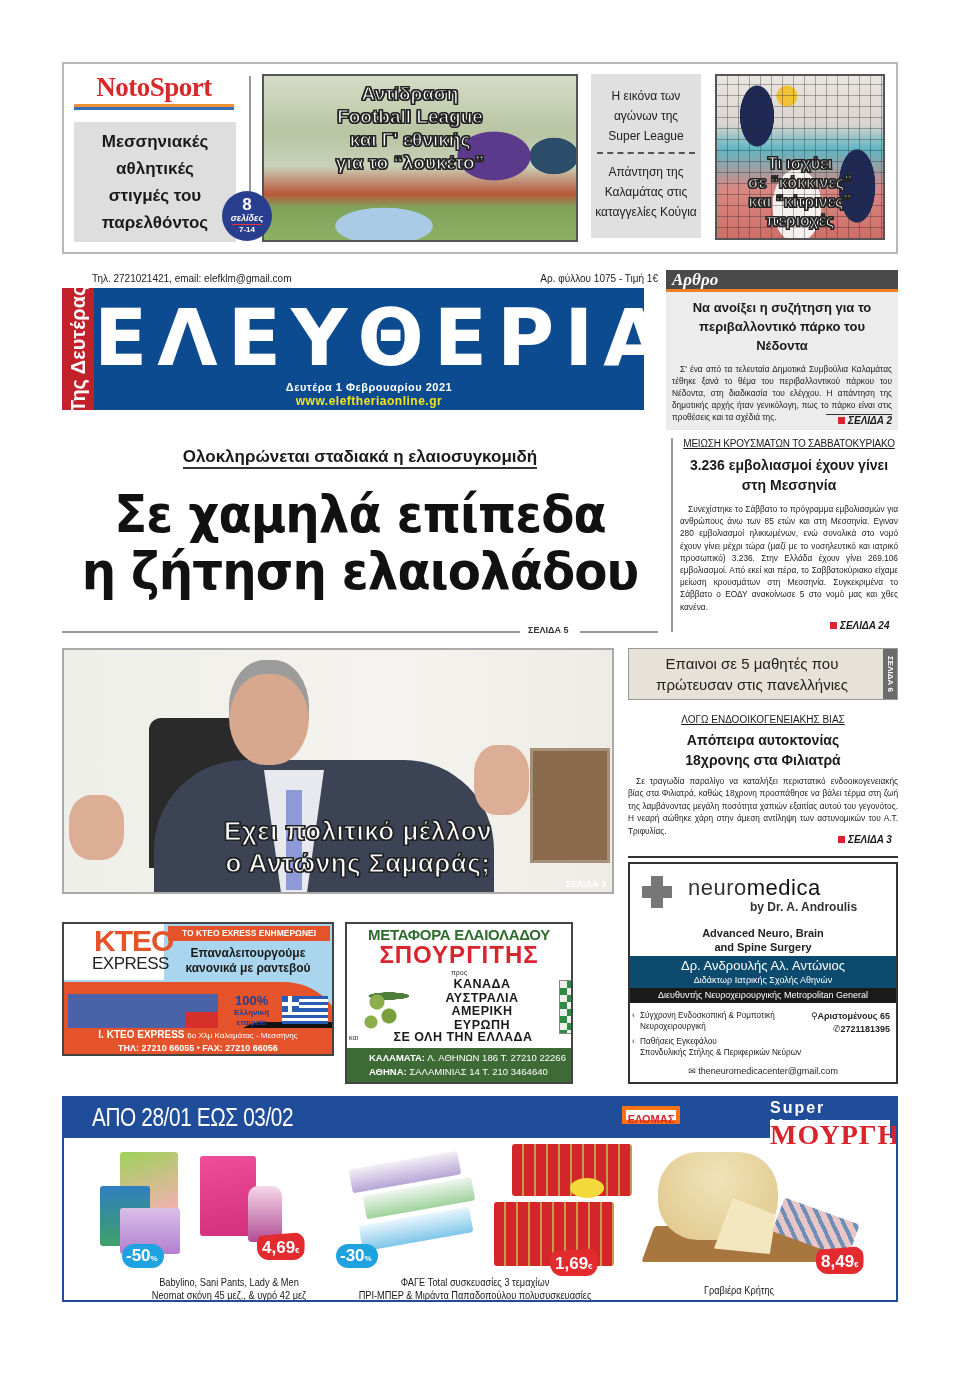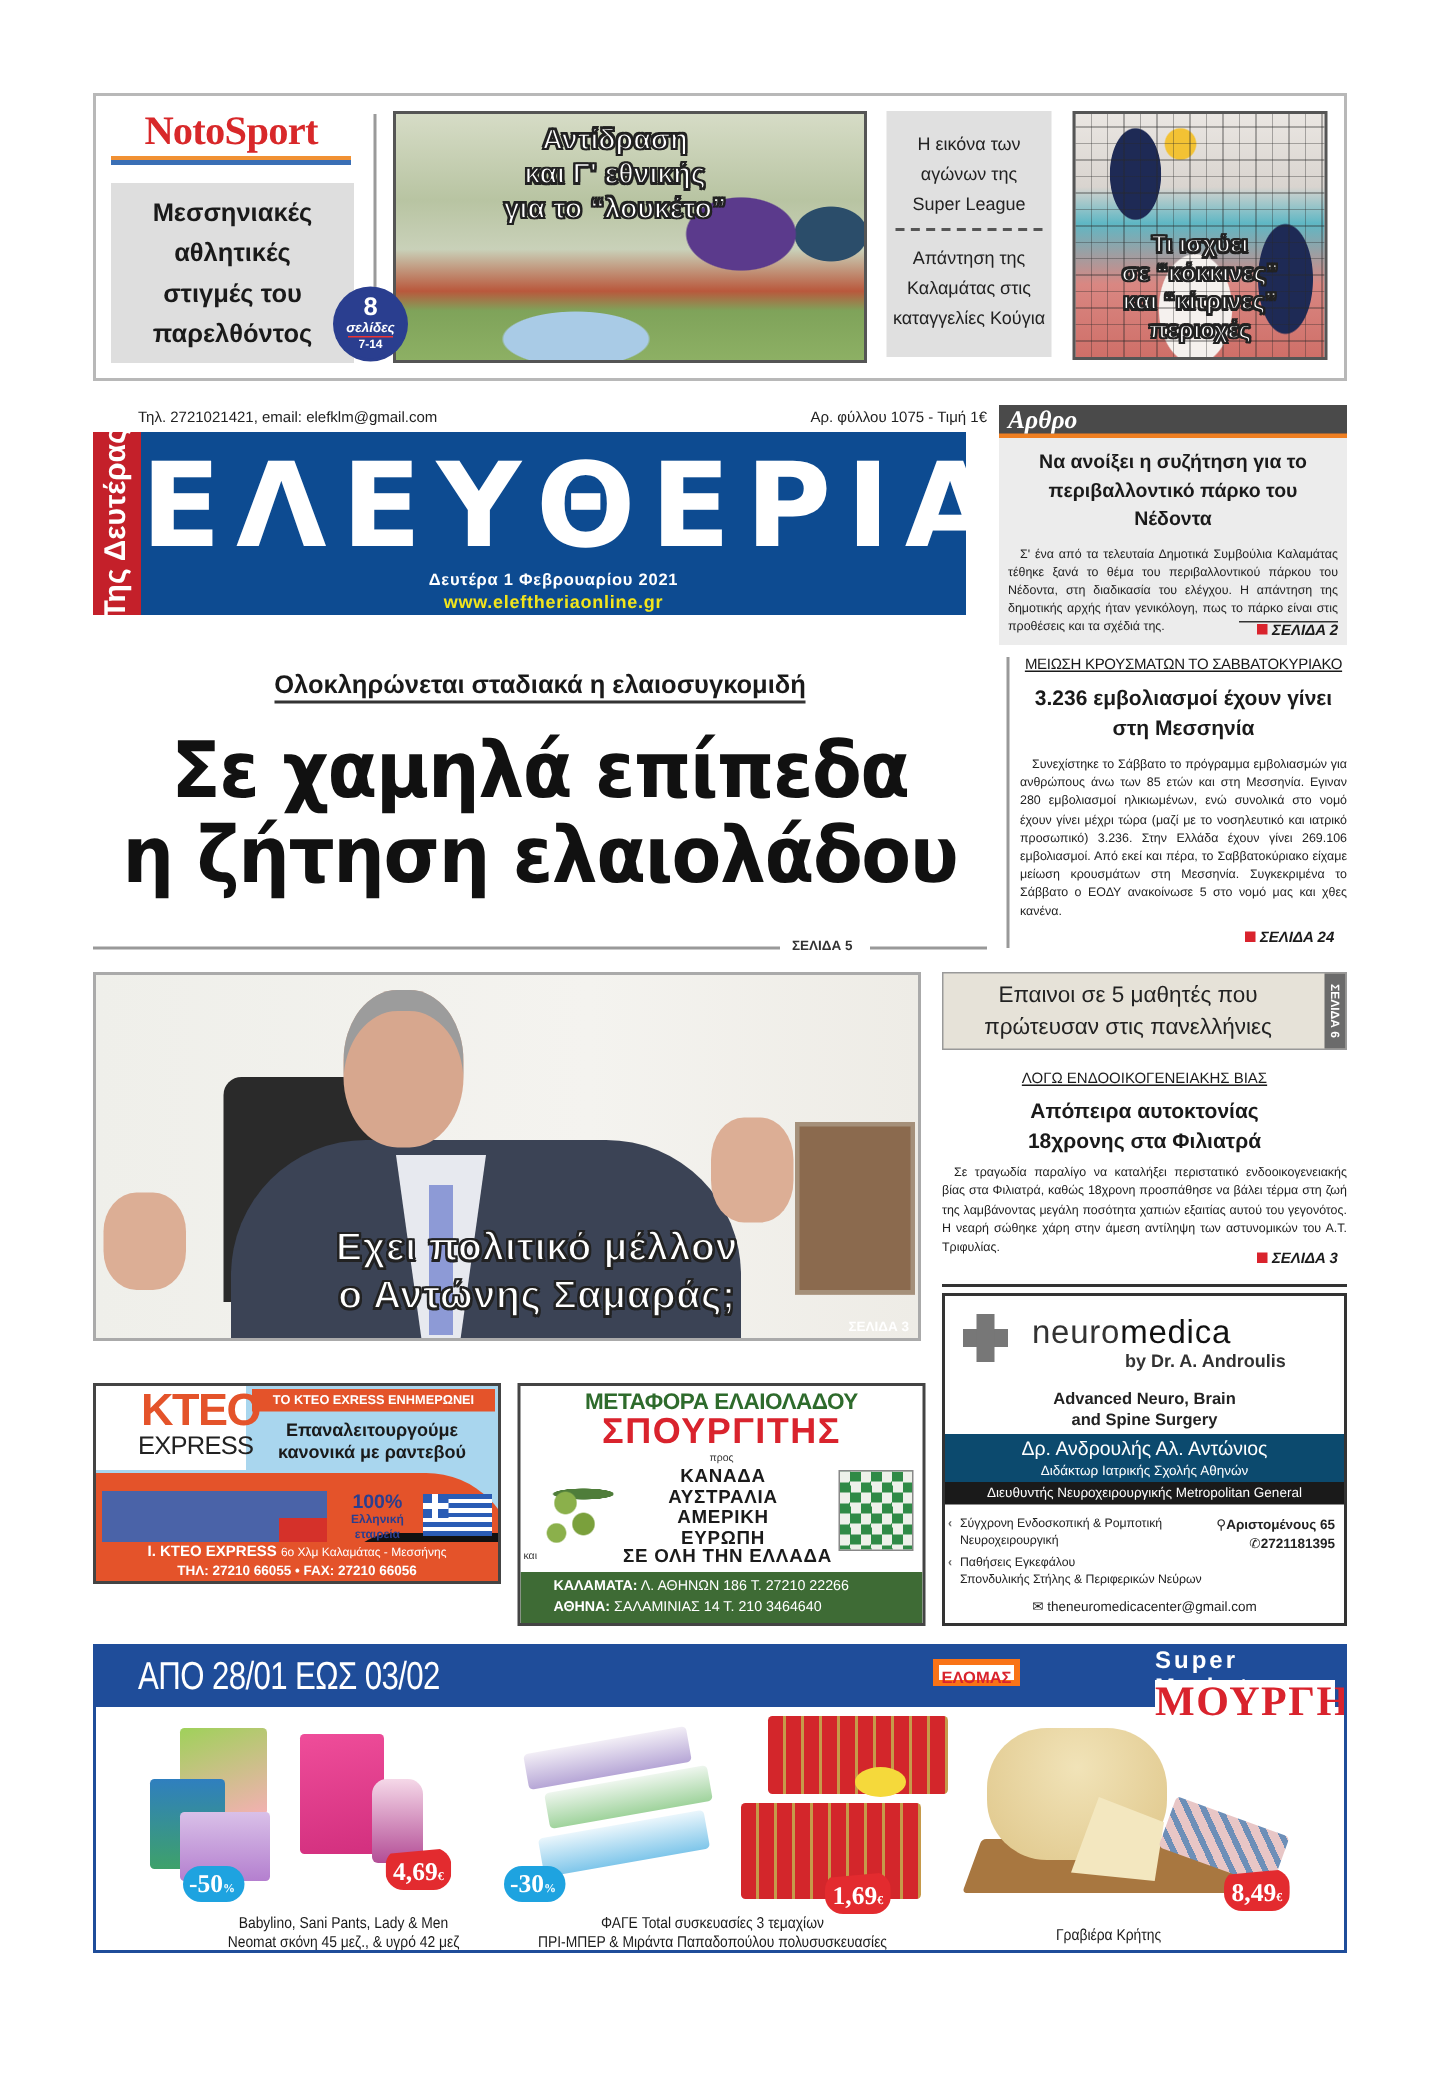--- a/index.html
+++ b/index.html
@@ -136,41 +136,41 @@
   .kteo-pct .p { font-size: 13px; display: block; line-height: 14px; }
   .kteo-pct .g { font-size: 8px; display: block; line-height: 10px; white-space: pre-line; }
   .kteo-flag { position: absolute; left: 218px; top: 72px; width: 46px; height: 28px; background: repeating-linear-gradient(180deg, #2a5cb5 0 3.1px, #fff 3.1px 6.2px); }
   .kteo-flag::before { content: ""; position: absolute; left: 0; top: 0; width: 17px; height: 16px; background: linear-gradient(90deg, transparent 6px, #fff 6px 10px, transparent 10px), linear-gradient(180deg, transparent 6px, #fff 6px 10px, transparent 10px), #2a5cb5; }
   .kteo-foot { position: absolute; left: 0; right: 0; bottom: 0; height: 26px; background: #e4532a; color: #fff; text-align: center; }
   .kteo-foot .a { font-size: 10px; font-weight: bold; display: block; line-height: 13px; }
   .kteo-foot .a small { font-weight: normal; font-size: 8px; }
   .kteo-foot .t { font-size: 9px; font-weight: bold; display: block; line-height: 12px; }
 
   
-  .olive { left: 345px; top: 922px; width: 272px; height: 162px; border: 2px solid #444; background: #fff; overflow: hidden; }
+  .olive { left: 345px; top: 922px; width: 228px; height: 162px; border: 2px solid #444; background: #fff; overflow: hidden; }
   .olive-title { position: absolute; left: 0; right: 0; top: 2px; text-align: center; font-weight: bold; font-size: 15px; color: #2e6b2c; letter-spacing: -.3px; }
   .olive-brand { position: absolute; left: 0; right: 0; top: 18px; text-align: center; font-weight: bold; font-size: 24px; color: #d9232d; letter-spacing: 1px; line-height: 26px; }
   .olive-pros { position: absolute; left: 0; right: 0; top: 45px; text-align: center; font-size: 7px; color: #333; }
   .olive-dest { position: absolute; left: 60px; width: 150px; top: 54px; text-align: center; font-size: 12.5px; font-weight: bold; line-height: 13.5px; color: #1a1a1a; letter-spacing: .5px; white-space: pre-line; }
   .olive-kai { position: absolute; left: 2px; top: 110px; font-size: 7px; color: #333; }
   .olive-all { position: absolute; left: 14px; right: 6px; top: 106px; text-align: center; font-size: 12.5px; font-weight: bold; color: #1a1a1a; letter-spacing: .5px; }
   .olive-branch { position: absolute; left: 12px; top: 58px; width: 50px; height: 54px; background: radial-gradient(circle at 18px 20px, #8bb04b 0 7px, transparent 8px), radial-gradient(circle at 30px 34px, #7aa03c 0 7px, transparent 8px), radial-gradient(circle at 12px 40px, #8bb04b 0 6px, transparent 7px), radial-gradient(ellipse 22px 4px at 30px 14px, #4f7d3a 0 90%, transparent 95%); }
   .olive-tin { position: absolute; left: 212px; top: 56px; width: 50px; height: 54px; background: repeating-conic-gradient(#2f8a46 0 25%, #eef1ea 0 50%) 0 0 / 14px 14px; border: 1px solid #888; }
   .olive-foot { position: absolute; left: 0; right: 0; bottom: 0; height: 34px; background: #3e6b35; color: #fff; padding-left: 22px; font-size: 9.5px; line-height: 14px; padding-top: 3px; }
   .olive-foot b { font-weight: bold; }
 
   
   .market { left: 62px; top: 1096px; width: 836px; height: 206px; border: 2px solid #1f4d9a; background: #fff; overflow: hidden; }
   .market-band { position: absolute; left: 0; right: 0; top: 0; height: 40px; background: #1f4d9a; }
   .market-dates { position: absolute; left: 28px; top: 4px; color: #fff; font-size: 26px; font-family: "Liberation Sans Narrow", "Liberation Sans", sans-serif; transform: scaleX(.8); transform-origin: left; letter-spacing: -.5px; }
   .elomas { position: absolute; left: 558px; top: 8px; width: 58px; height: 18px; background: #fff; color: #d9232d; font-weight: bold; font-size: 11px; text-align: center; line-height: 18px; border: 4px solid #f97316; }
   .sm-label { position: absolute; left: 706px; top: 1px; color: #fff; font-weight: bold; font-size: 16px; letter-spacing: 2px; }
   .sm-brand { position: absolute; left: 706px; top: 22px; width: 120px; height: 30px; background: #fff; color: #d9232d; font-family: "Liberation Serif", "DejaVu Serif", serif; font-weight: bold; font-size: 28px; line-height: 30px; text-align: center; letter-spacing: 1px; }
   .prod-img { position: absolute; border-radius: 3px; }
-  .badge { position: absolute; color: #fff; font-weight: bold; font-family: Liberation Serif, serif; border-radius: 12px; }
+  .badge { position: absolute; color: #fff; font-weight: bold; font-family: Liberation Sans, sans-serif; border-radius: 12px; }
   .badge.disc { background: #1ea3e0; font-size: 17px; padding: 2px 6px 2px 4px; }
   .badge.price { background: #e32b2f; font-size: 17px; padding: 2px 5px; clip-path: polygon(0 14%, 100% 0, 100% 100%, 0 100%); padding-top: 6px; }
   .badge small { font-size: 8px; }
   .prod-caption { position: absolute; text-align: center; font-size: 10.5px; line-height: 13px; color: #1a1a1a; white-space: pre-line; transform: scaleX(.88); }
 </style>
 </head>
 <body>
 
 <div class="abs sport-frame"></div>
 <div class="abs noto-logo">
@@ -180,20 +180,21 @@
 <div class="abs noto-box">
   <span>Μεσσηνιακές
 αθλητικές
 στιγμές του
 παρελθόντος</span>
 </div>
 <div class="abs sep-v"></div>
 <div class="abs football-photo">
   <div class="photo-headline">
     <div>Αντίδραση</div>
+    <div>Football League</div>
     <div>και Γ' εθνικής</div>
     <div>για το “λουκέτο”</div>
   </div>
 </div>
 <div class="abs pages-badge">
   <span class="n">8</span>
   <span class="l">σελίδες</span>
   <span class="r">7-14</span>
 </div>
 <div class="abs volley-box">

